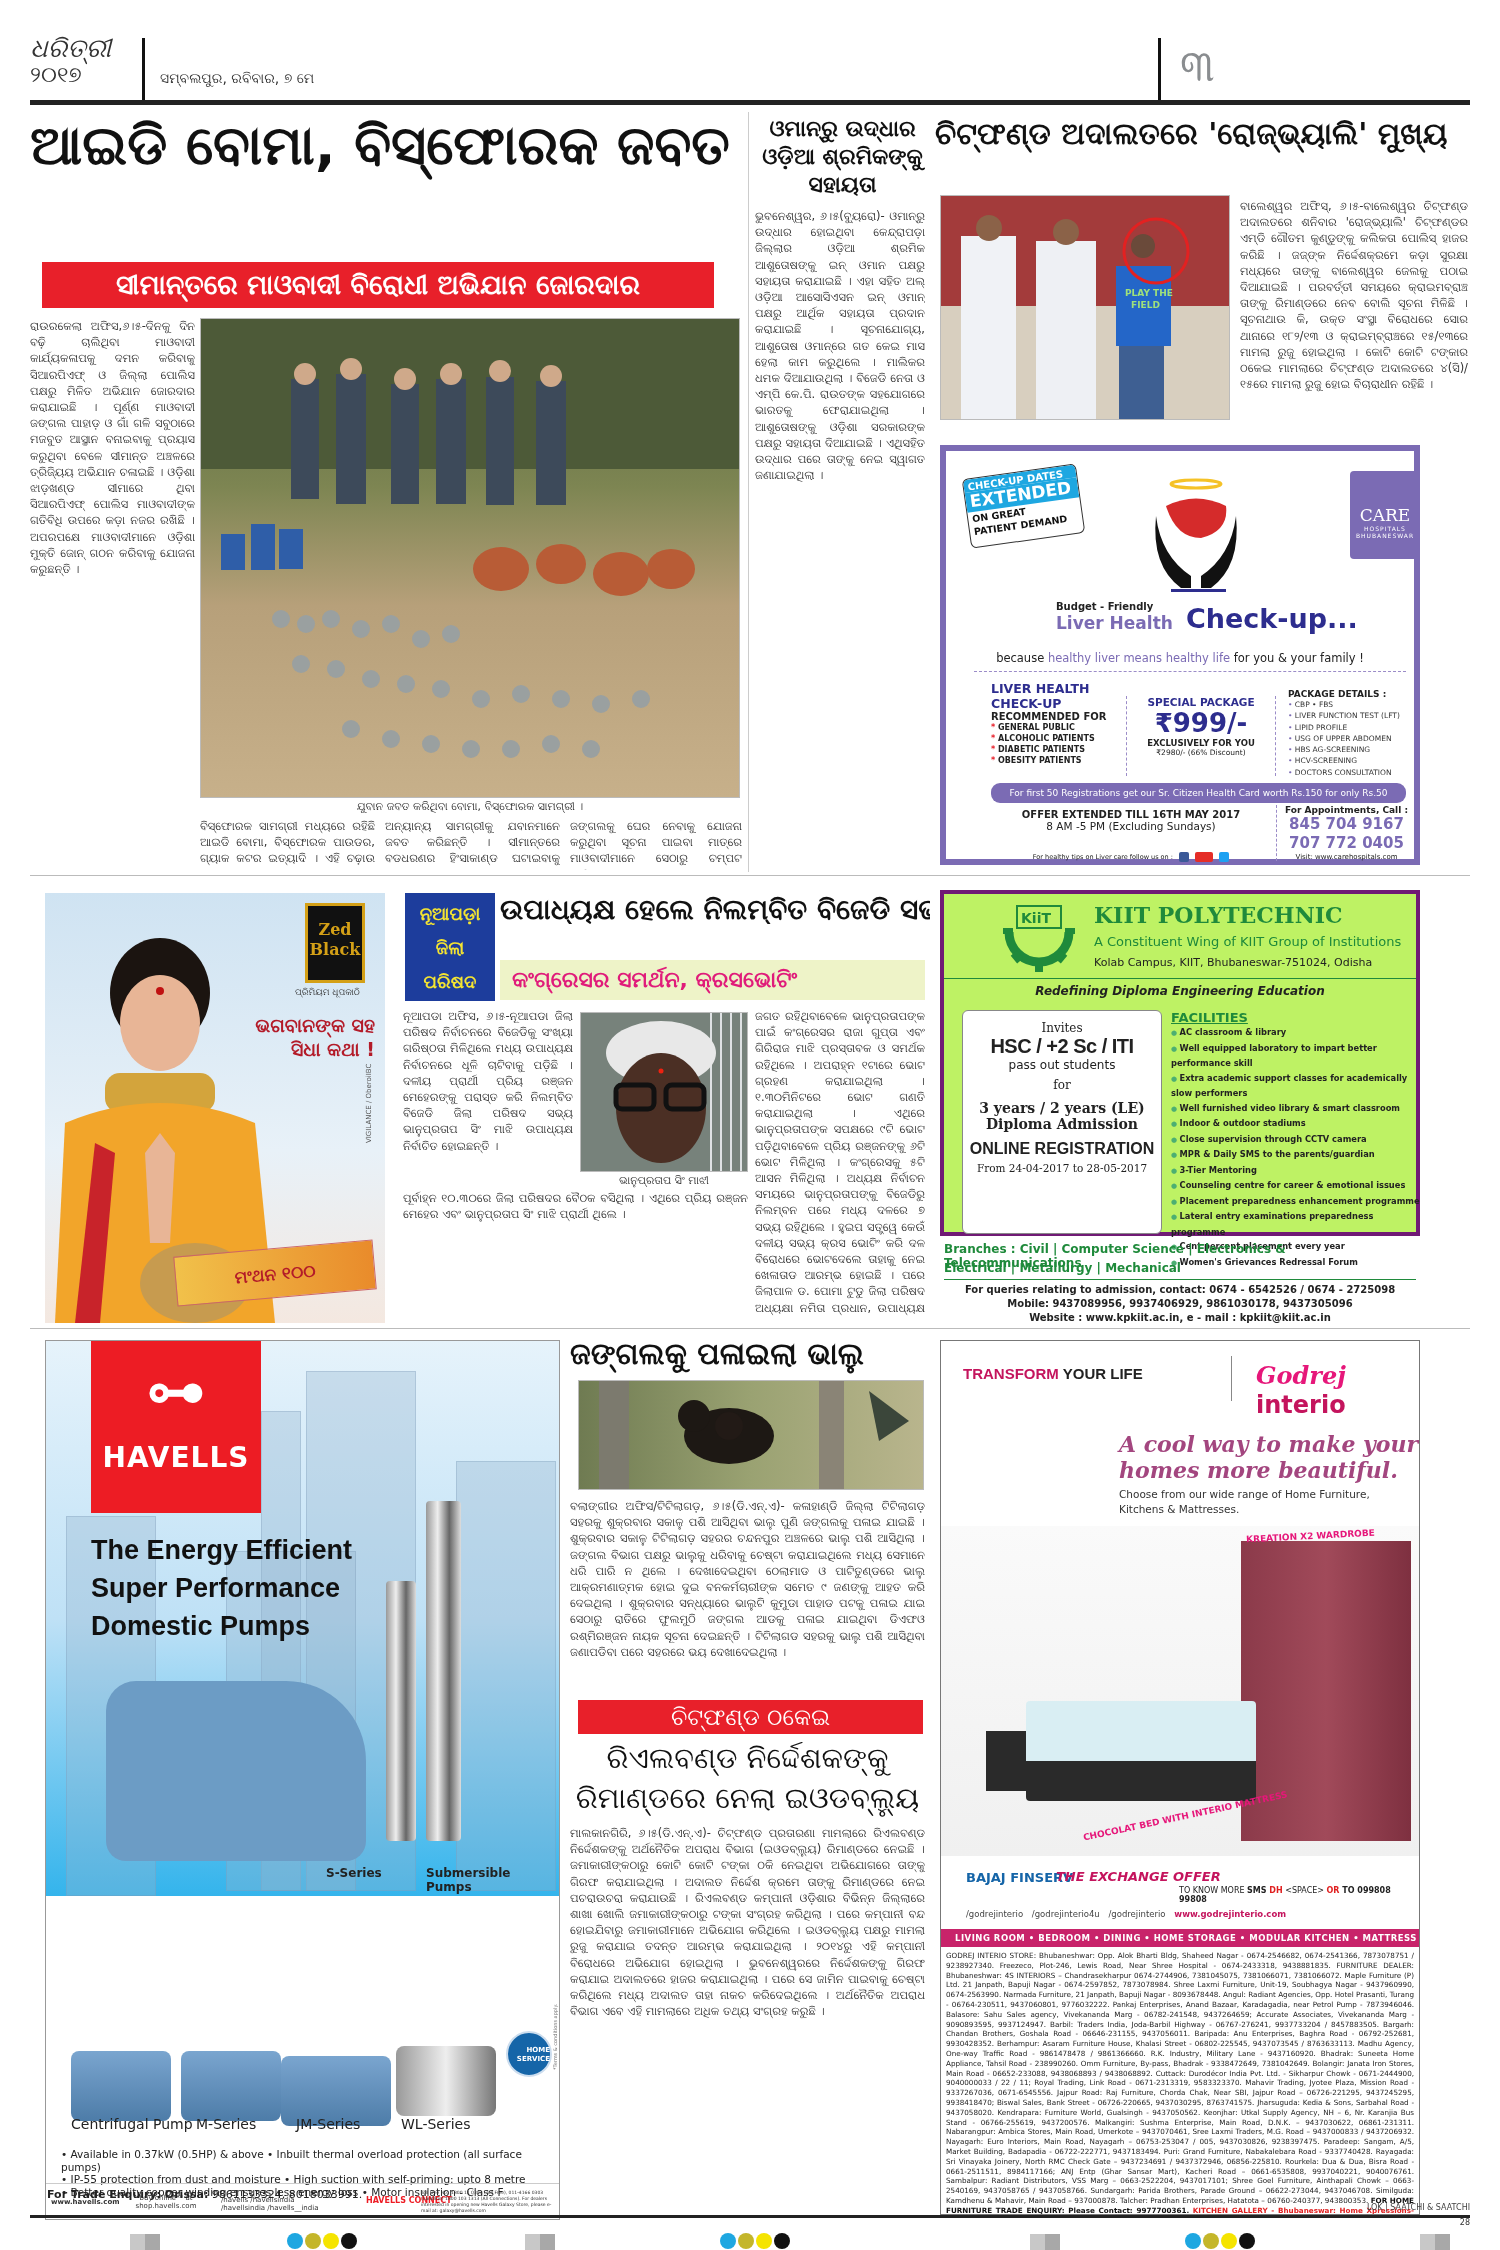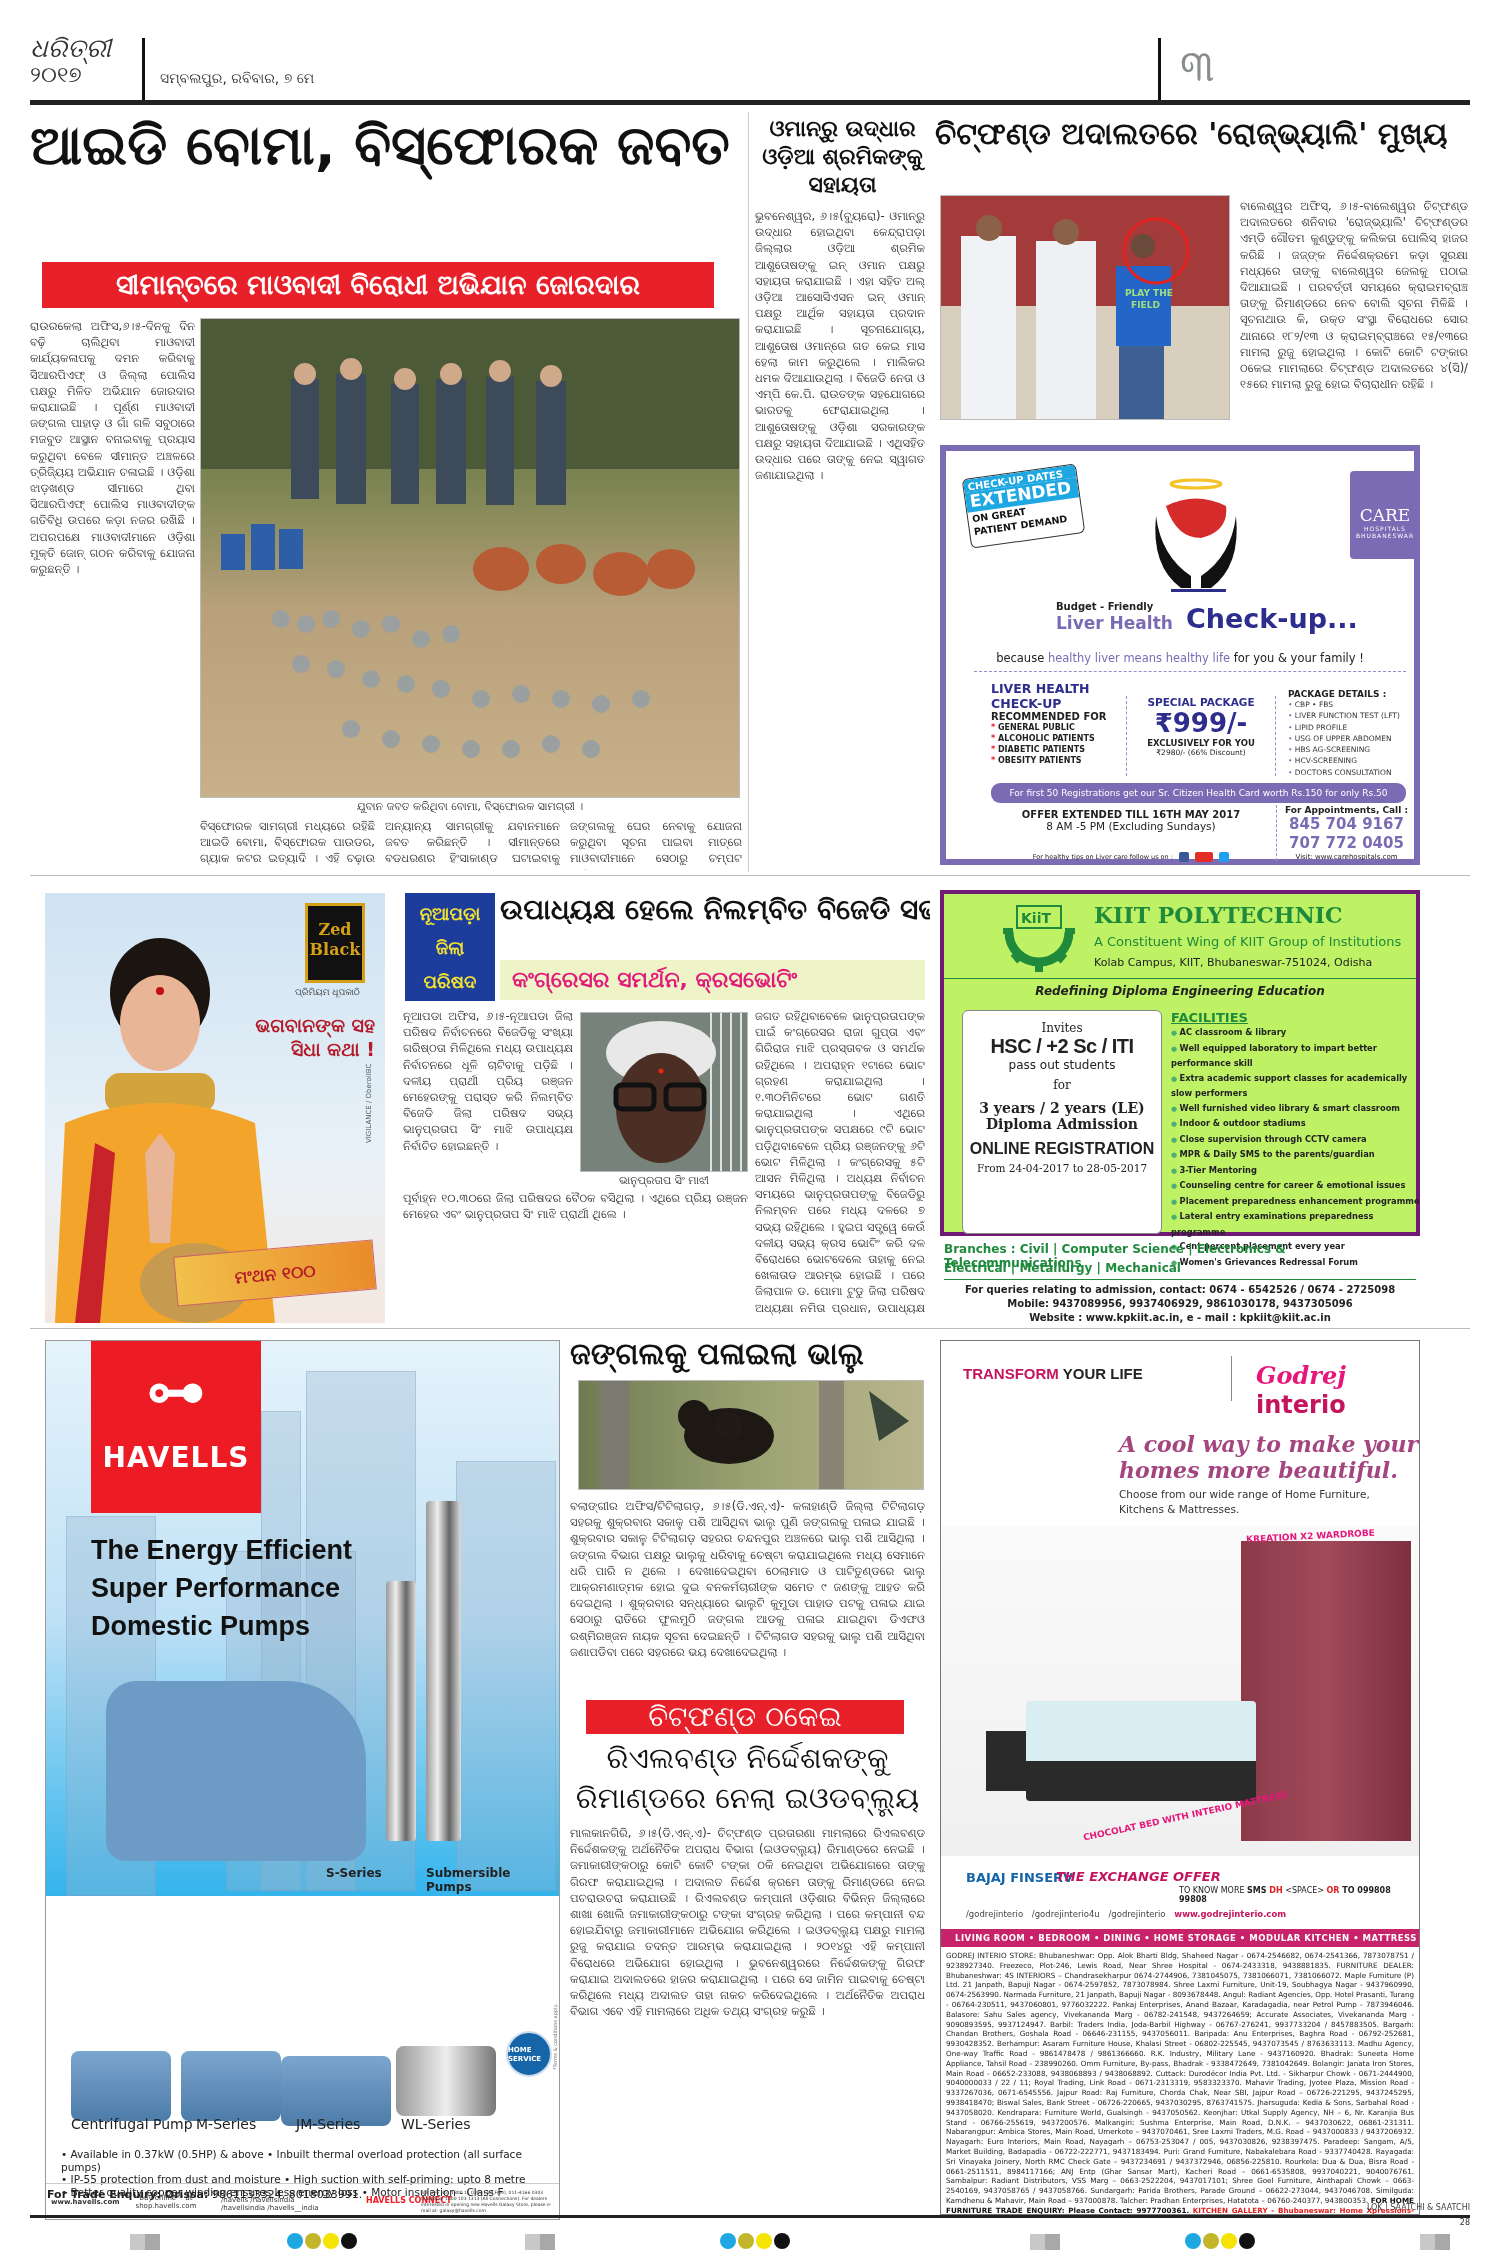--- a/index.html
+++ b/index.html
@@ -110,21 +110,21 @@
   .hav .logo { position: absolute; left: 45px; top: 0; width: 170px; height: 172px; background: #ed1c24; color: #fff; text-align: center; }
   .hav .logo .mark { font-size: 60px; line-height: 100px; font-weight: bold; }
   .hav .logo .name { font-size: 28px; font-weight: bold; letter-spacing: 1px; }
   .hav .tagline { position: absolute; left: 45px; top: 190px; font-family: "Liberation Sans", sans-serif; font-weight: bold; font-size: 27px; color: #111; line-height: 38px; }
   .hav .pump { position: absolute; background: #6c9cc5; border-radius: 20px; }
   .hav .sub1 { position: absolute; left: 380px; top: 160px; width: 35px; height: 340px; background: linear-gradient(90deg, #999, #eee, #666, #ddd); border-radius: 4px; }
   .hav .sub2 { position: absolute; left: 340px; top: 240px; width: 30px; height: 260px; background: linear-gradient(90deg, #999, #eee, #666, #ddd); border-radius: 4px; }
   .hav .lbl { position: absolute; font-size: 12px; font-weight: bold; color: #222; }
   .hav .prod { position: absolute; top: 0; width: 100px; height: 70px; background: linear-gradient(180deg, #7aa5cf, #4d7ca8); border-radius: 8px; }
   .hav .plbl { position: absolute; top: 775px; font-size: 14px; color: #222; }
-  .hav .home { position: absolute; left: 460px; top: 660px; width: 46px; height: 46px; border-radius: 50%; background: #1565a8; color: #fff; font-size: 7px; font-weight: bold; text-align: left; padding-top: 13px; line-height: 9px; border: 2px solid #cde; }
+  .hav .home { position: absolute; left: 460px; top: 660px; width: 46px; height: 46px; border-radius: 50%; background: #1565a8; color: #fff; font-size: 7px; font-weight: bold; text-align: right; padding-top: 13px; line-height: 9px; border: 2px solid #cde; }
   .hav .feats { position: absolute; left: 15px; top: 807px; font-size: 10.5px; color: #222; line-height: 12.5px; }
   .hav .foot { position: absolute; left: 0; top: 842px; width: 100%; height: 36px; border-top: 1px solid #ccc; font-size: 7px; color: #333; }
 
   
   .god { left: 940px; top: 1340px; width: 480px; height: 875px; border: 1px solid #777; background: #fff; overflow: hidden; }
   .god .t1 { position: absolute; left: 22px; top: 24px; font-family: "Liberation Sans", sans-serif; font-weight: bold; font-size: 15px; }
   .god .t1 .pink { color: #c4145d; }
   .god .sepv { position: absolute; left: 290px; top: 15px; width: 1px; height: 45px; background: #888; }
   .god .brand { position: absolute; left: 315px; top: 20px; font-size: 24px; font-weight: bold; font-style: italic; color: #e6177a; font-family: "DejaVu Serif", serif; }
   .god .brand .int { color: #c4145d; font-style: normal; font-family: "DejaVu Sans", sans-serif; }
@@ -505,21 +505,21 @@
     <rect x="20" y="0" width="30" height="110" fill="#7c7a6e"></rect>
     <rect x="240" y="0" width="25" height="110" fill="#8a8476"></rect>
     <ellipse cx="150" cy="55" rx="45" ry="28" fill="#1d1814"></ellipse>
     <circle cx="115" cy="35" r="16" fill="#1d1814"></circle>
     <circle cx="150" cy="45" r="14" fill="#221a16"></circle>
     <path d="M290 10 L330 40 L300 60Z" fill="#3b463a"></path>
   </svg>
 </div>
 <div class="col body-text" style="left:570px;top:1498px;width:355px;height:190px;">ବଲାଙ୍ଗୀର ଅଫିସ/ଟିଟିଲାଗଡ଼, ୬।୫(ଡି.ଏନ୍.ଏ)- କଳାହାଣ୍ଡି ଜିଲ୍ଲା ଟିଟିଲାଗଡ଼ ସହରକୁ ଶୁକ୍ରବାର ସକାଳୁ ପଶି ଆସିଥିବା ଭାଲୁ ପୁଣି ଜଙ୍ଗଲକୁ ପଳାଇ ଯାଇଛି । ଶୁକ୍ରବାର ସକାଳୁ ଟିଟିଲାଗଡ଼ ସହରର ଚନ୍ଦନପୁର ଅଞ୍ଚଳରେ ଭାଲୁ ପଶି ଆସିଥିଲା । ଜଙ୍ଗଲ ବିଭାଗ ପକ୍ଷରୁ ଭାଲୁକୁ ଧରିବାକୁ ଚେଷ୍ଟା କରାଯାଇଥିଲେ ମଧ୍ୟ ସେମାନେ ଧରି ପାରି ନ ଥିଲେ । ଦେଖାଦେଇଥିବା ଠେଲାମାଡ ଓ ପାଟିତୁଣ୍ଡରେ ଭାଲୁ ଆକ୍ରମଣାତ୍ମକ ହୋଇ ଦୁଇ ବନକର୍ମଚାରୀଙ୍କ ସମେତ ୯ ଜଣଙ୍କୁ ଆହତ କରି ଦେଇଥିଲା । ଶୁକ୍ରବାର ସନ୍ଧ୍ୟାରେ ଭାଲୁଟି କୁମୁଡା ପାହାଡ ପଟକୁ ପଳାଇ ଯାଇ ସେଠାରୁ ରାତିରେ ଫୁଲମୁଠି ଜଙ୍ଗଲ ଆଡକୁ ପଳାଇ ଯାଇଥିବା ଡିଏଫଓ ରଶ୍ମିରଞ୍ଜନ ନାୟକ ସୂଚନା ଦେଇଛନ୍ତି । ଟିଟିଲାଗଡ ସହରକୁ ଭାଲୁ ପଶି ଆସିଥିବା ଜଣାପଡିବା ପରେ ସହରରେ ଭୟ ଦେଖାଦେଇଥିଲା ।</div>
 
-<div class="abs redbar" style="left:578px;top:1700px;width:318px;height:34px;font-size:28px;line-height:34px;font-weight:normal;margin-left:8px;">ଚିଟ୍‌ଫଣ୍ଡ ଠକେଇ</div>
+<div class="abs redbar" style="left:578px;top:1700px;width:345px;height:34px;font-size:23px;line-height:34px;font-weight:normal;">ଚିଟ୍‌ଫଣ୍ଡ ଠକେଇ</div>
 <div class="abs hl-big" style="left:570px;top:1738px;width:355px;font-size:29px;line-height:40px;text-align:center;font-weight:normal;">
   <div>ରିଏଲବଣ୍ଡ ନିର୍ଦ୍ଦେଶକଙ୍କୁ</div>
   <div>ରିମାଣ୍ଡରେ ନେଲା ଇଓଡବ୍ଲ୍ୟୁ</div>
 </div>
 <div class="col body-text" style="left:570px;top:1825px;width:355px;height:385px;">ମାଲକାନଗିରି, ୬।୫(ଡି.ଏନ୍.ଏ)- ଚିଟ୍‌ଫଣ୍ଡ ପ୍ରତାରଣା ମାମଲାରେ ରିଏଲବଣ୍ଡ ନିର୍ଦ୍ଦେଶକଙ୍କୁ ଅର୍ଥନୈତିକ ଅପରାଧ ବିଭାଗ (ଇଓଡବ୍ଲ୍ୟୁ) ରିମାଣ୍ଡରେ ନେଇଛି । ଜମାକାରୀଙ୍କଠାରୁ କୋଟି କୋଟି ଟଙ୍କା ଠକି ନେଇଥିବା ଅଭିଯୋଗରେ ତାଙ୍କୁ ଗିରଫ କରାଯାଇଥିଲା । ଅଦାଲତ ନିର୍ଦ୍ଦେଶ କ୍ରମେ ତାଙ୍କୁ ରିମାଣ୍ଡରେ ନେଇ ପଚରାଉଚରା କରାଯାଉଛି । ରିଏଲବଣ୍ଡ କମ୍ପାନୀ ଓଡ଼ିଶାର ବିଭିନ୍ନ ଜିଲ୍ଲାରେ ଶାଖା ଖୋଲି ଜମାକାରୀଙ୍କଠାରୁ ଟଙ୍କା ସଂଗ୍ରହ କରିଥିଲା । ପରେ କମ୍ପାନୀ ବନ୍ଦ ହୋଇଯିବାରୁ ଜମାକାରୀମାନେ ଅଭିଯୋଗ କରିଥିଲେ । ଇଓଡବ୍ଲ୍ୟୁ ପକ୍ଷରୁ ମାମଲା ରୁଜୁ କରାଯାଇ ତଦନ୍ତ ଆରମ୍ଭ କରାଯାଇଥିଲା । ୨୦୧୪ରୁ ଏହି କମ୍ପାନୀ ବିରୋଧରେ ଅଭିଯୋଗ ହୋଇଥିଲା । ଭୁବନେଶ୍ୱରରେ ନିର୍ଦ୍ଦେଶକଙ୍କୁ ଗିରଫ କରାଯାଇ ଅଦାଲତରେ ହାଜର କରାଯାଇଥିଲା । ପରେ ସେ ଜାମିନ ପାଇବାକୁ ଚେଷ୍ଟା କରିଥିଲେ ମଧ୍ୟ ଅଦାଲତ ତାହା ନାକଚ କରିଦେଇଥିଲେ । ଅର୍ଥନୈତିକ ଅପରାଧ ବିଭାଗ ଏବେ ଏହି ମାମଲାରେ ଅଧିକ ତଥ୍ୟ ସଂଗ୍ରହ କରୁଛି ।</div>
 
 <div class="abs god">
   <div class="t1"><span class="pink">TRANSFORM</span><span> YOUR LIFE</span></div>
   <div class="sepv"></div>
   <div class="brand"><span>Godrej</span> <span class="int">interio</span></div>

